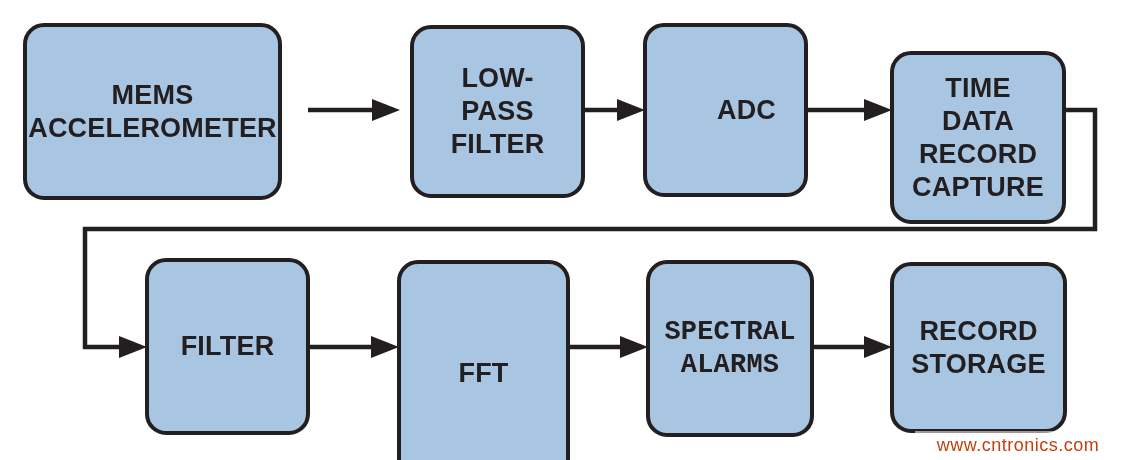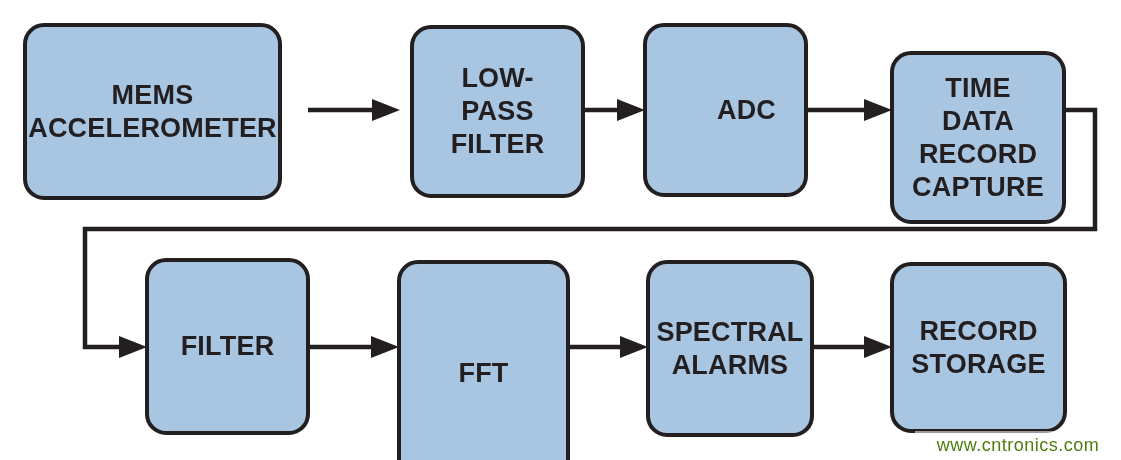--- a/index.html
+++ b/index.html
@@ -25,30 +25,30 @@
     color:#231f20;
     white-space:pre-line;
     letter-spacing:0.2px;
   }
   .node-mems{left:23px;top:23px;width:259px;height:177px;}
   .node-lpf{left:398px;top:25px;width:175px;height:173px;margin-left:12px;}
   .node-adc{left:643px;top:23px;width:165px;height:174px;padding-left:42px;}
   .node-tdrc{left:890px;top:23px;width:176px;height:173px;margin-top:28px;}
   .node-window{left:145px;top:258px;width:165px;height:177px;}
   .node-fft{left:397px;top:260px;width:173px;height:226px;}
-  .node-spectral{left:646px;top:260px;width:168px;height:177px;}
+  .node-spectral{left:646px;top:260px;width:168px;height:177px;font-family:Liberation Mono, monospace;}
   .node-record{left:890px;top:262px;width:177px;height:171px;}
   .watermark{
     position:absolute;
     left:915px;top:431px;width:206px;height:29px;
     background:rgba(255,255,255,0.55);
     display:flex;align-items:center;justify-content:center;
     font-size:18px;
     font-weight:normal;
-    color:#4d7c0f;
+    color:#c2410c;
     letter-spacing:0.5px;
   }
 </style>
 </head>
 <body>
 
 <div class="canvas">
 
   <svg class="edges" viewBox="0 0 1121 460" xmlns="http://www.w3.org/2000/svg">
     <g stroke="#231f20" stroke-width="4.5" fill="#231f20" stroke-linejoin="miter">

